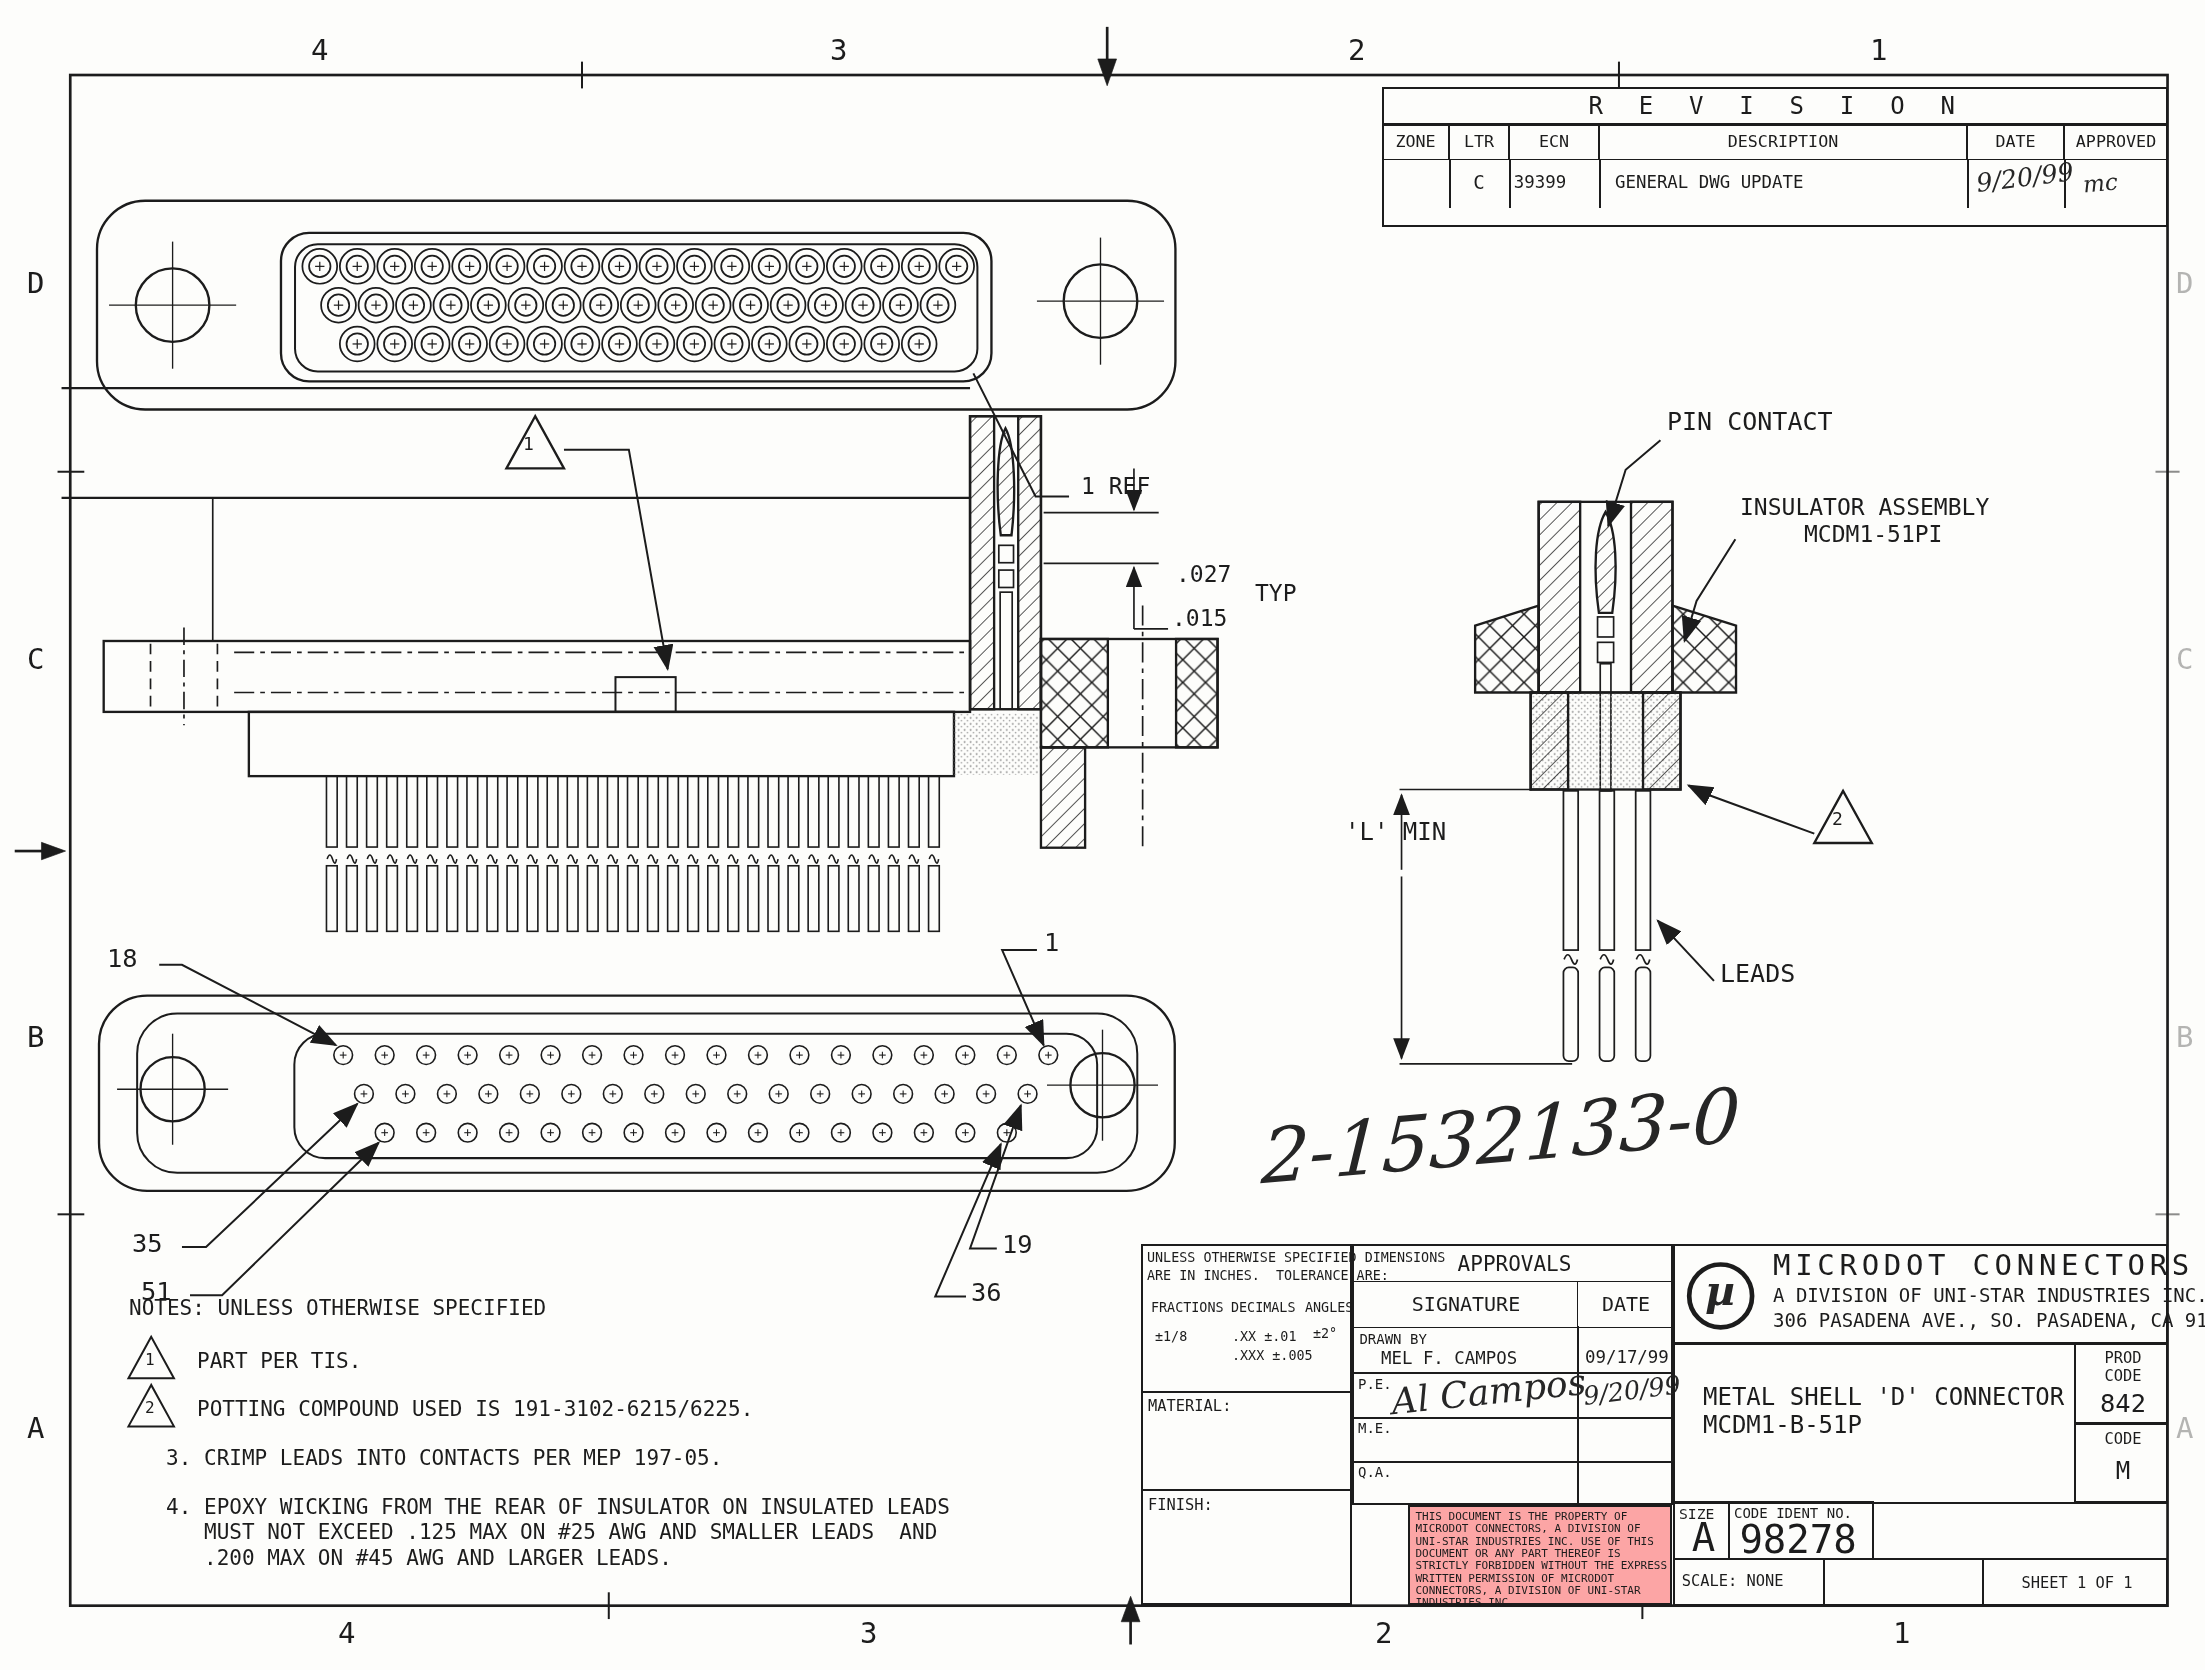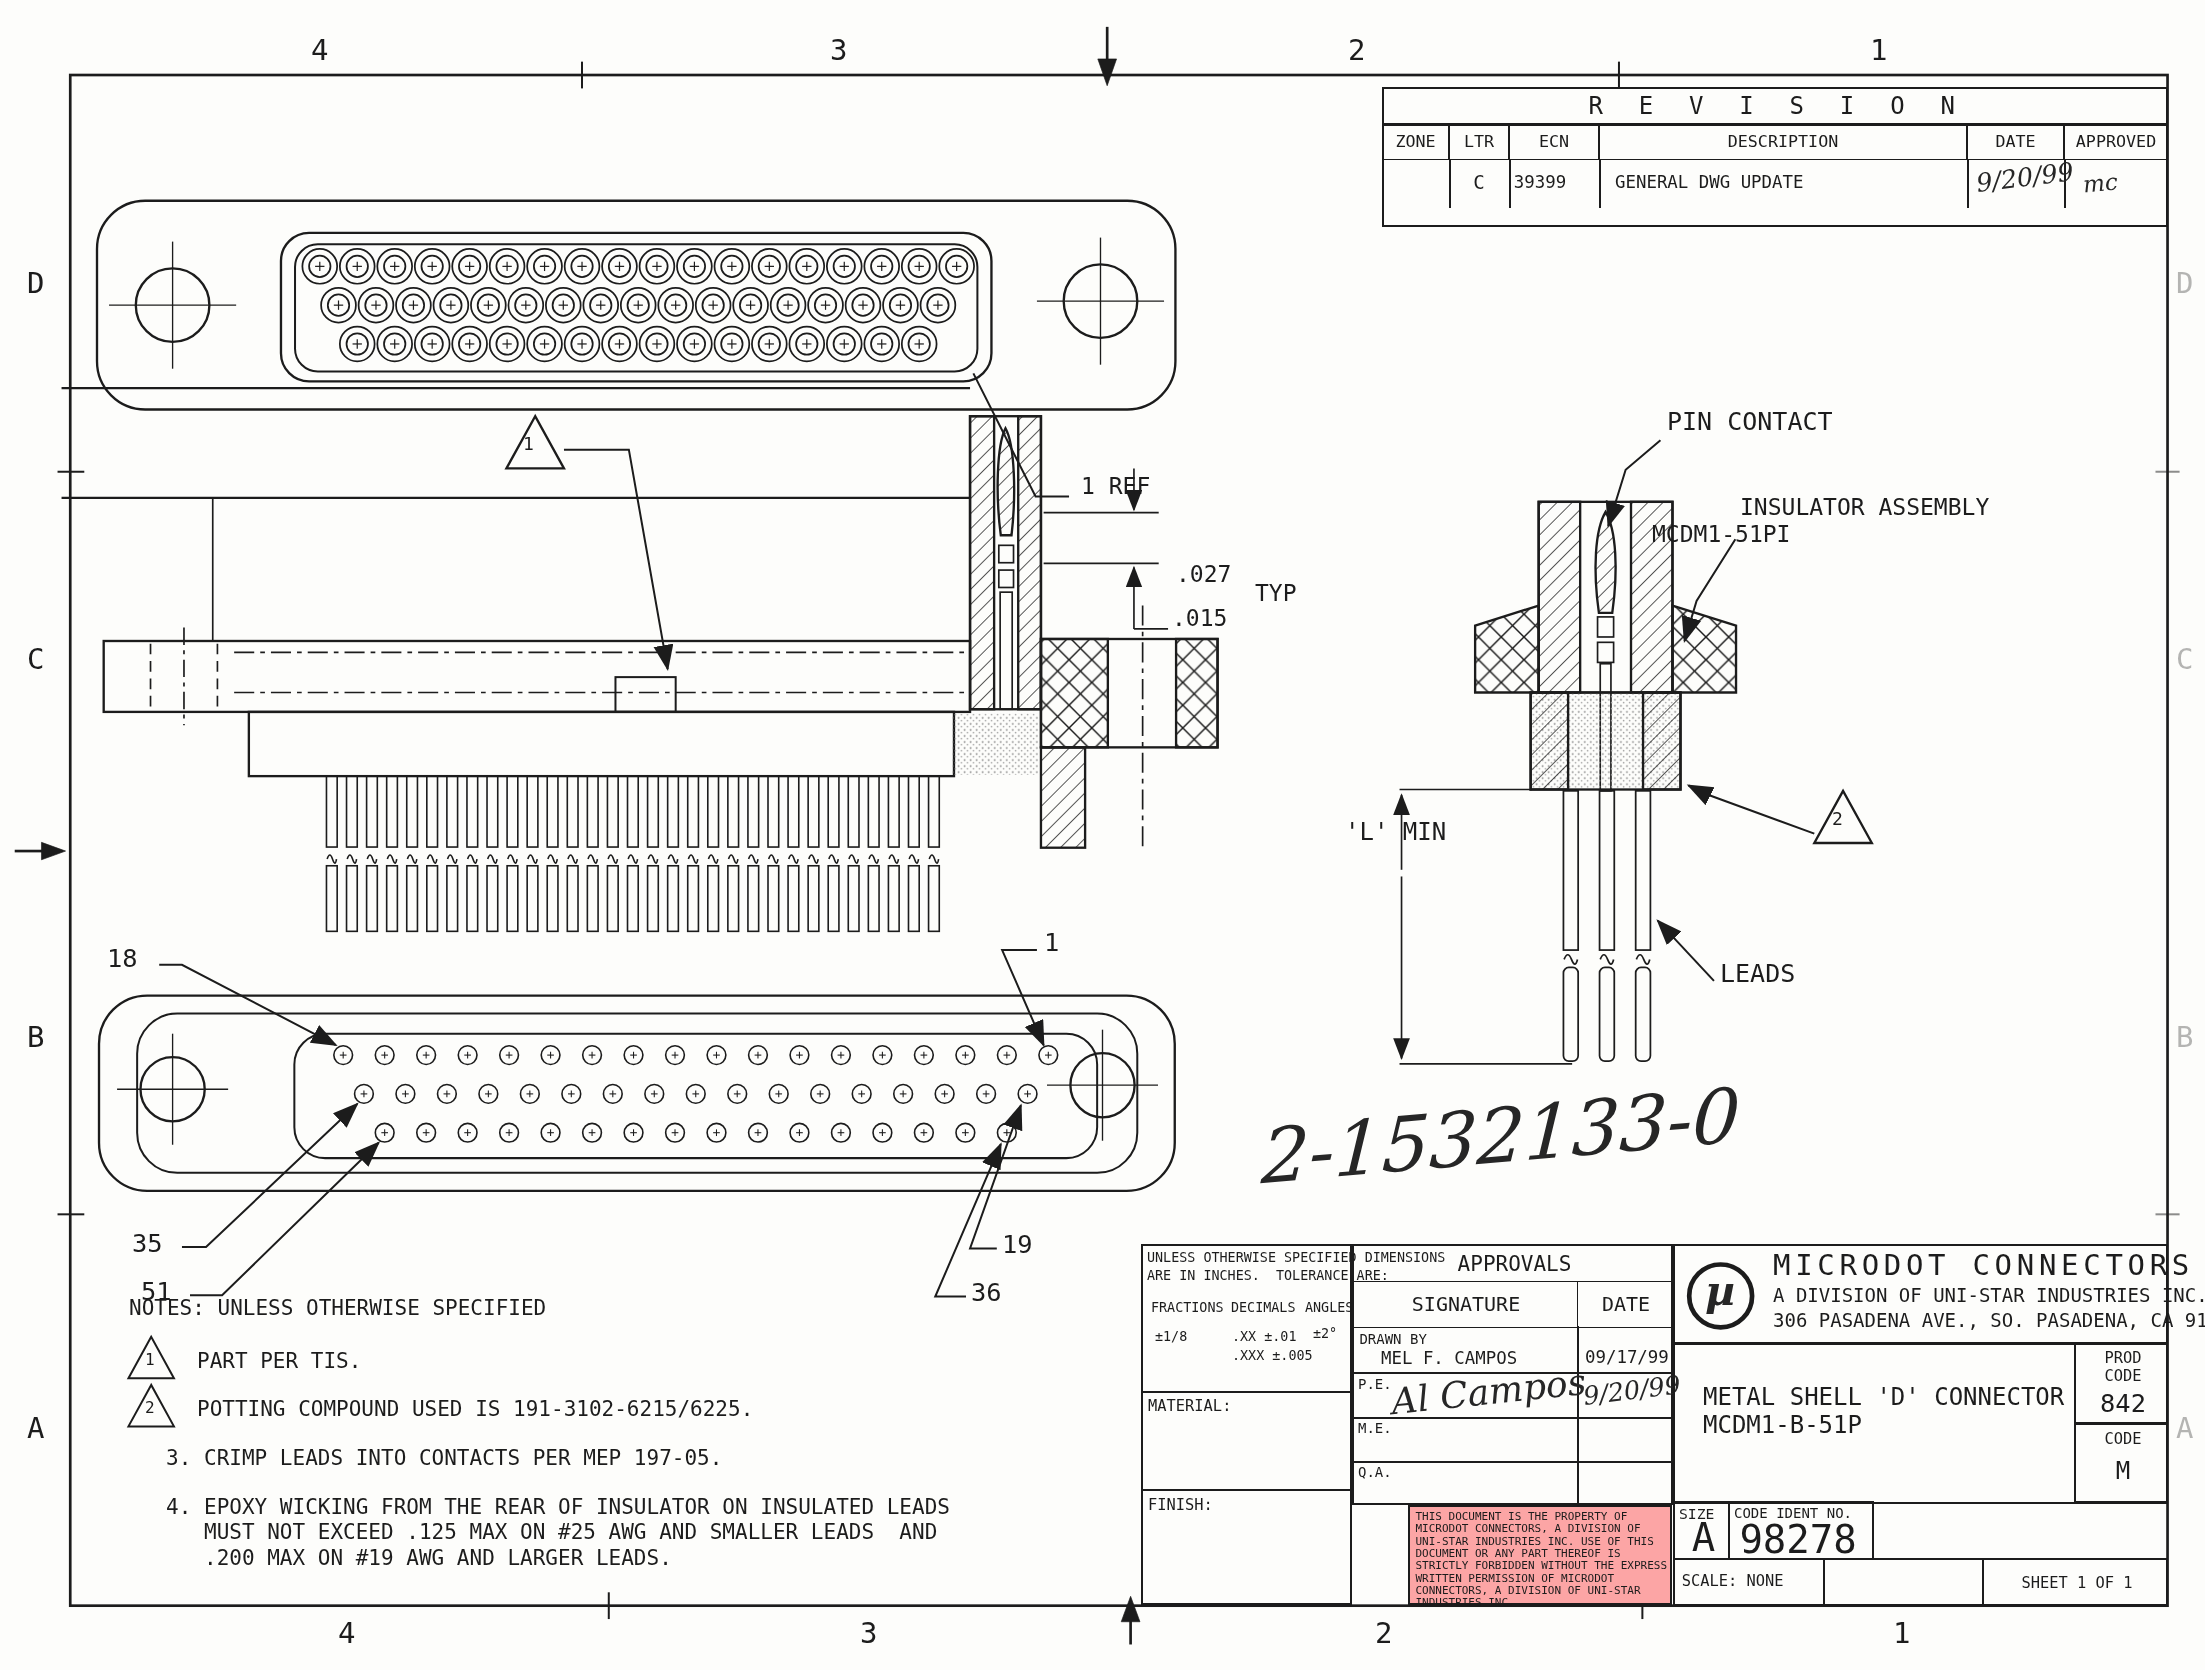--- a/index.html
+++ b/index.html
@@ -683,21 +683,21 @@
   <div class="t hand" style="left:699px;top:82px;font-size:23px;transform:rotate(-5deg)">mc</div>
 </div>
 
 <div class="t" style="left:1081px;top:474px;font-size:23px">1 REF</div>
 <div class="t" style="left:1176px;top:562px;font-size:23px">.027</div>
 <div class="t" style="left:1172px;top:606px;font-size:23px">.015</div>
 <div class="t" style="left:1255px;top:581px;font-size:23px">TYP</div>
 <div class="t" style="left:523px;top:435px;font-size:18px">1</div>
 <div class="t" style="left:1667px;top:409px;font-size:25px">PIN CONTACT</div>
 <div class="t" style="left:1740px;top:495px;font-size:23px">INSULATOR ASSEMBLY</div>
-<div class="t" style="left:1652px;top:522px;font-size:23px">MCDM1-51PI</div>
+<div class="t" style="left:1804px;top:522px;font-size:23px">MCDM1-51PI</div>
 <div class="t" style="left:1345px;top:820px;font-size:24px">'L' MIN</div>
 <div class="t" style="left:1832px;top:810px;font-size:18px">2</div>
 <div class="t" style="left:1720px;top:961px;font-size:25px">LEADS</div>
 <div class="t" style="left:107px;top:945px;font-size:25.4px">18</div>
 <div class="t" style="left:1044px;top:929px;font-size:25.4px">1</div>
 <div class="t" style="left:132px;top:1230px;font-size:25.4px">35</div>
 <div class="t" style="left:141px;top:1278px;font-size:25.4px">51</div>
 <div class="t" style="left:1002px;top:1231px;font-size:25.4px">19</div>
 <div class="t" style="left:971px;top:1279px;font-size:25.4px">36</div>
 
@@ -706,21 +706,21 @@
 <div class="t" style="left:129px;top:1297px;font-size:21px">NOTES: UNLESS OTHERWISE SPECIFIED</div>
 <div class="t" style="left:145px;top:1352px;font-size:16px">1</div>
 <div class="t" style="left:197px;top:1350px;font-size:21px">PART PER TIS.</div>
 <div class="t" style="left:145px;top:1400px;font-size:16px">2</div>
 <div class="t" style="left:197px;top:1398px;font-size:21px">POTTING COMPOUND USED IS 191-3102-6215/6225.</div>
 <div class="t" style="left:166px;top:1447px;font-size:21px">3.</div>
 <div class="t" style="left:204px;top:1447px;font-size:21px">CRIMP LEADS INTO CONTACTS PER MEP 197-05.</div>
 <div class="t" style="left:166px;top:1496px;font-size:21px">4.</div>
 <div class="t" style="left:204px;top:1496px;font-size:21px">EPOXY WICKING FROM THE REAR OF INSULATOR ON INSULATED LEADS</div>
 <div class="t" style="left:204px;top:1521px;font-size:21px">MUST NOT EXCEED .125 MAX ON #25 AWG AND SMALLER LEADS  AND</div>
-<div class="t" style="left:204px;top:1547px;font-size:21px">.200 MAX ON #19 AWG AND LARGER LEADS.</div>
+<div class="t" style="left:204px;top:1547px;font-size:21px">.200 MAX ON #45 AWG AND LARGER LEADS.</div>
 
 <div class="box" style="left:1141px;top:1244px;width:211px;height:149px"></div>
 <div class="box" style="left:1141px;top:1391px;width:211px;height:100px"></div>
 <div class="box" style="left:1141px;top:1489px;width:211px;height:116px"></div>
 <div class="t" style="left:1147px;top:1251px;font-size:13.4px">UNLESS OTHERWISE SPECIFIED DIMENSIONS</div>
 <div class="t" style="left:1147px;top:1269px;font-size:13.4px">ARE IN INCHES.  TOLERANCE ARE:</div>
 <div class="t" style="left:1151px;top:1301px;font-size:13.4px">FRACTIONS</div>
 <div class="t" style="left:1231px;top:1301px;font-size:13.4px">DECIMALS</div>
 <div class="t" style="left:1305px;top:1301px;font-size:13.4px">ANGLES</div>
 <div class="t" style="left:1155px;top:1330px;font-size:13.4px">±1/8</div>

